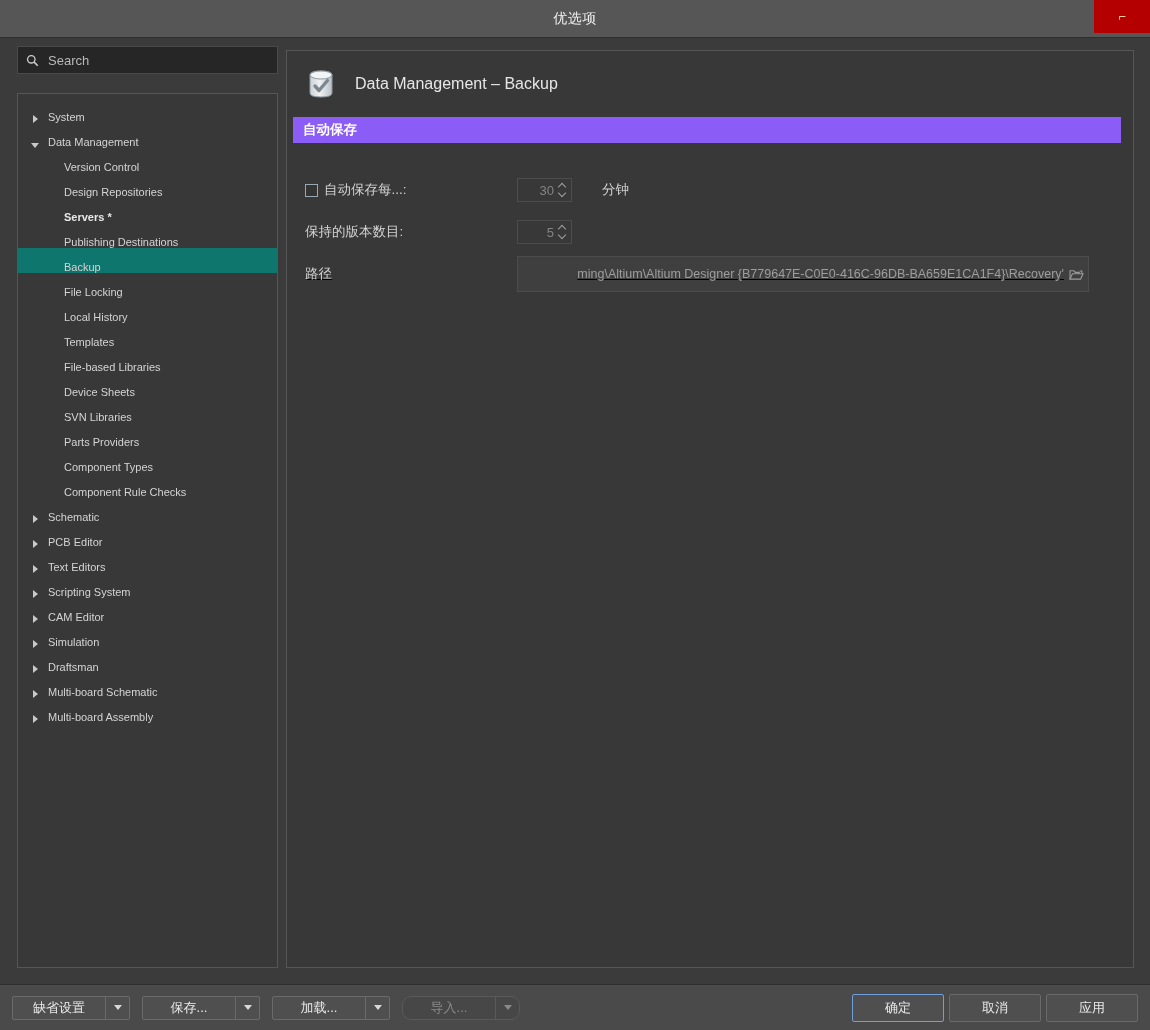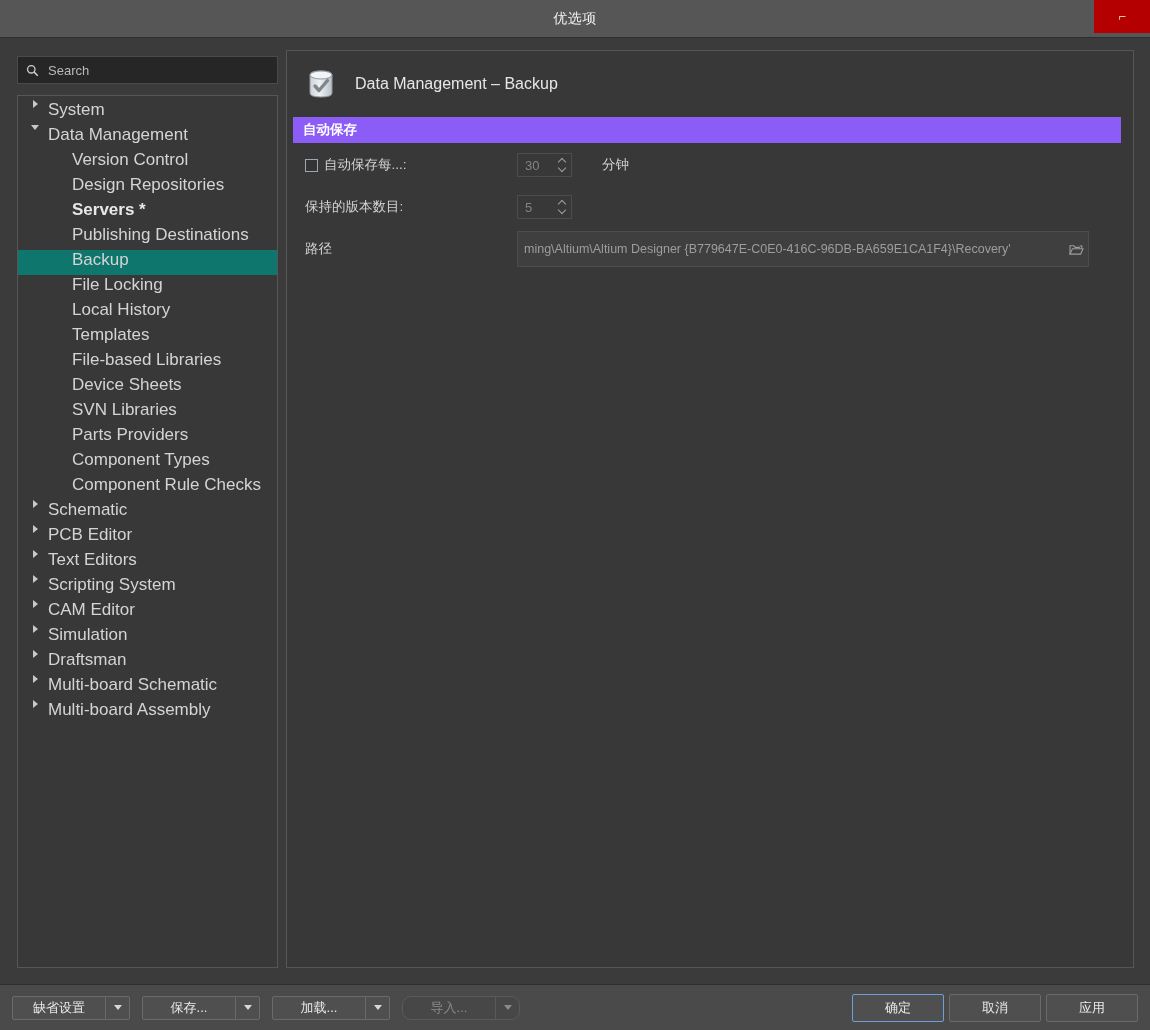--- a/index.html
+++ b/index.html
@@ -50,22 +50,22 @@
     flex: 1;
     display: flex;
     padding: 0;
     background: #3b3b3b;
     min-height: 0;
   }
 
   
   #leftpane {
     width: 281px; min-width: 281px;
-    padding: 18px 0 0 17px;
-    display: flex; flex-direction: column;
+    padding: 8px 0 0 17px;
+    display: flex; flex-direction: column; gap: 8px;
   }
   #search-box {
     height: 28px;
     background: #262626;
     border: 1px solid #4a4a4a;
     display: flex; align-items: center;
     padding: 0 8px;
     margin-bottom: 11px;
     margin-right: 3px;
   }
@@ -84,23 +84,23 @@
     flex: 1;
     background: #383838;
     border: 1px solid #565656;
     margin-right: 3px;
     margin-bottom: 16px;
     overflow: hidden;
     padding-top: 4px;
   }
   .tree-item {
     height: 25px;
-    display: flex; align-items: flex-start;
+    display: flex; align-items: flex-end;
     color: #d4d4d4;
-    font-size: 17px;
+    font-size: 11px;
     cursor: default;
     padding-right: 4px;
     white-space: nowrap;
   }
   .tree-item.selected { background: #0f766e; }
   .tree-item .arrow {
     width: 14px; min-width: 14px;
     display: flex; align-items: center; justify-content: center;
     margin-left: 10px;
   }
@@ -111,21 +111,21 @@
     border-top: 4px solid transparent;
     border-bottom: 4px solid transparent;
   }
   .tri-down {
     width: 0; height: 0;
     border-top: 5px solid #c9c9c9;
     border-left: 4px solid transparent;
     border-right: 4px solid transparent;
   }
   .tree-item .label { margin-left: 6px; }
-  .tree-item.child .label { margin-left: 30px; }
+  .tree-item.child .label { margin-left: 22px; }
   .tree-item.bold .label { font-weight: bold; color: #e8e8e8; }
 
   
   #rightpane {
     flex: 1;
     margin: 12px 16px 16px 5px;
     background: #383838;
     border: 1px solid #565656;
     position: relative;
     overflow: hidden;
@@ -146,21 +146,21 @@
     background: #8b5cf6;
     display: flex; align-items: center;
     padding-left: 10px;
   }
   #section-header .section-title {
     color: #ffffff;
     font-size: 13.5px;
     font-weight: bold;
   }
 
-  .form { padding: 5px 0 0 18px; }
+  .form { padding: 30px 0 0 18px; text-align: right; }
   .form-row {
     display: flex; align-items: center;
     height: 34px;
     margin-bottom: 8px;
   }
   .row-label {
     width: 212px; min-width: 212px;
     color: #d2d2d2;
     font-size: 13.5px;
     display: flex; align-items: center;
@@ -498,21 +498,21 @@
           <div class="row-label">保持的版本数目:</div>
           <div class="spinner">
             <span class="val">5</span>
             <span class="arrows">
               <span class="chev up"></span>
               <span class="chev down"></span>
             </span>
           </div>
         </div>
 
-        <div class="form-row" style="margin-top:4px;">
+        <div class="form-row" style="margin-top:4px;text-decoration:underline;">
           <div class="row-label">路径</div>
           <div class="path-field">
             <span class="pathtext">ming\Altium\Altium Designer {B779647E-C0E0-416C-96DB-BA659E1CA1F4}\Recovery'</span>
             <span class="browse-icon">
               <svg width="15" height="13" viewBox="0 0 16 14">
                 <path d="M1 12 V3 h4.2 l1.4 1.7 H11 V6" fill="none" stroke="#9d9d9d" stroke-width="1.2"></path>
                 <path d="M1 12 L3.6 6.2 H15 L12.4 12 Z" fill="none" stroke="#9d9d9d" stroke-width="1.2"></path>
                 <path d="M11.5 3.2 h2.2 v2.2" fill="none" stroke="#9d9d9d" stroke-width="1.2"></path>
               </svg>
             </span>

